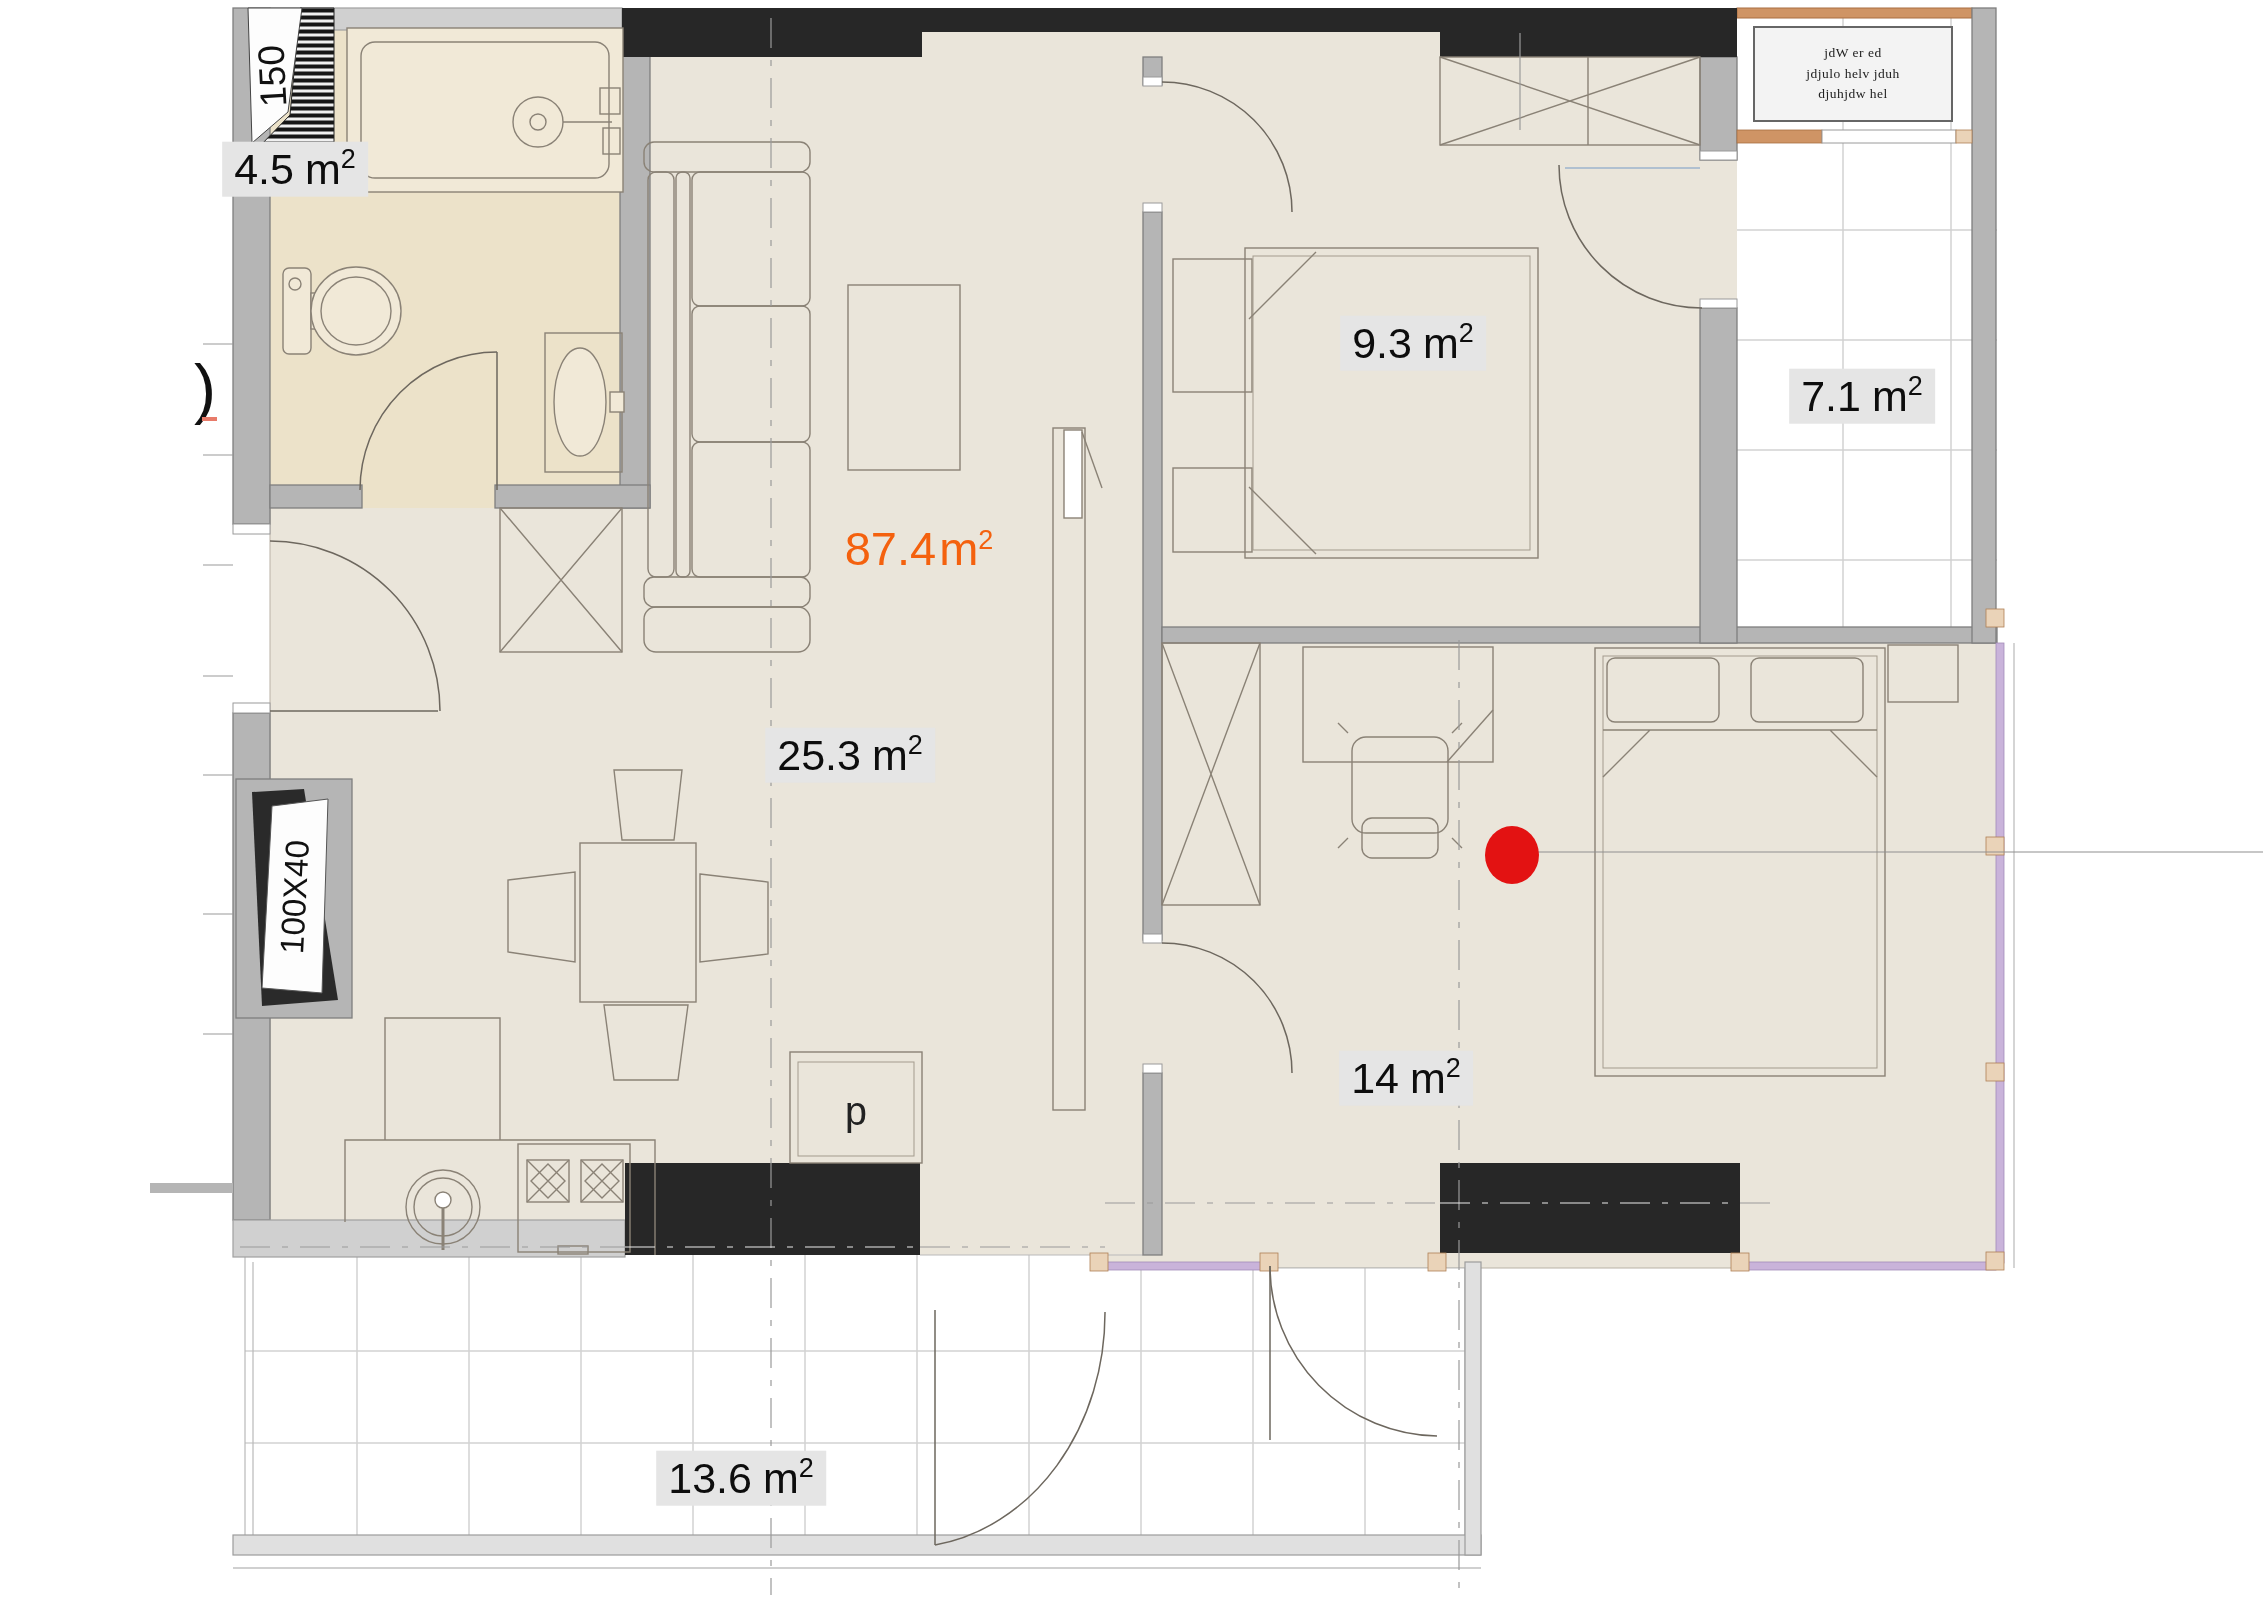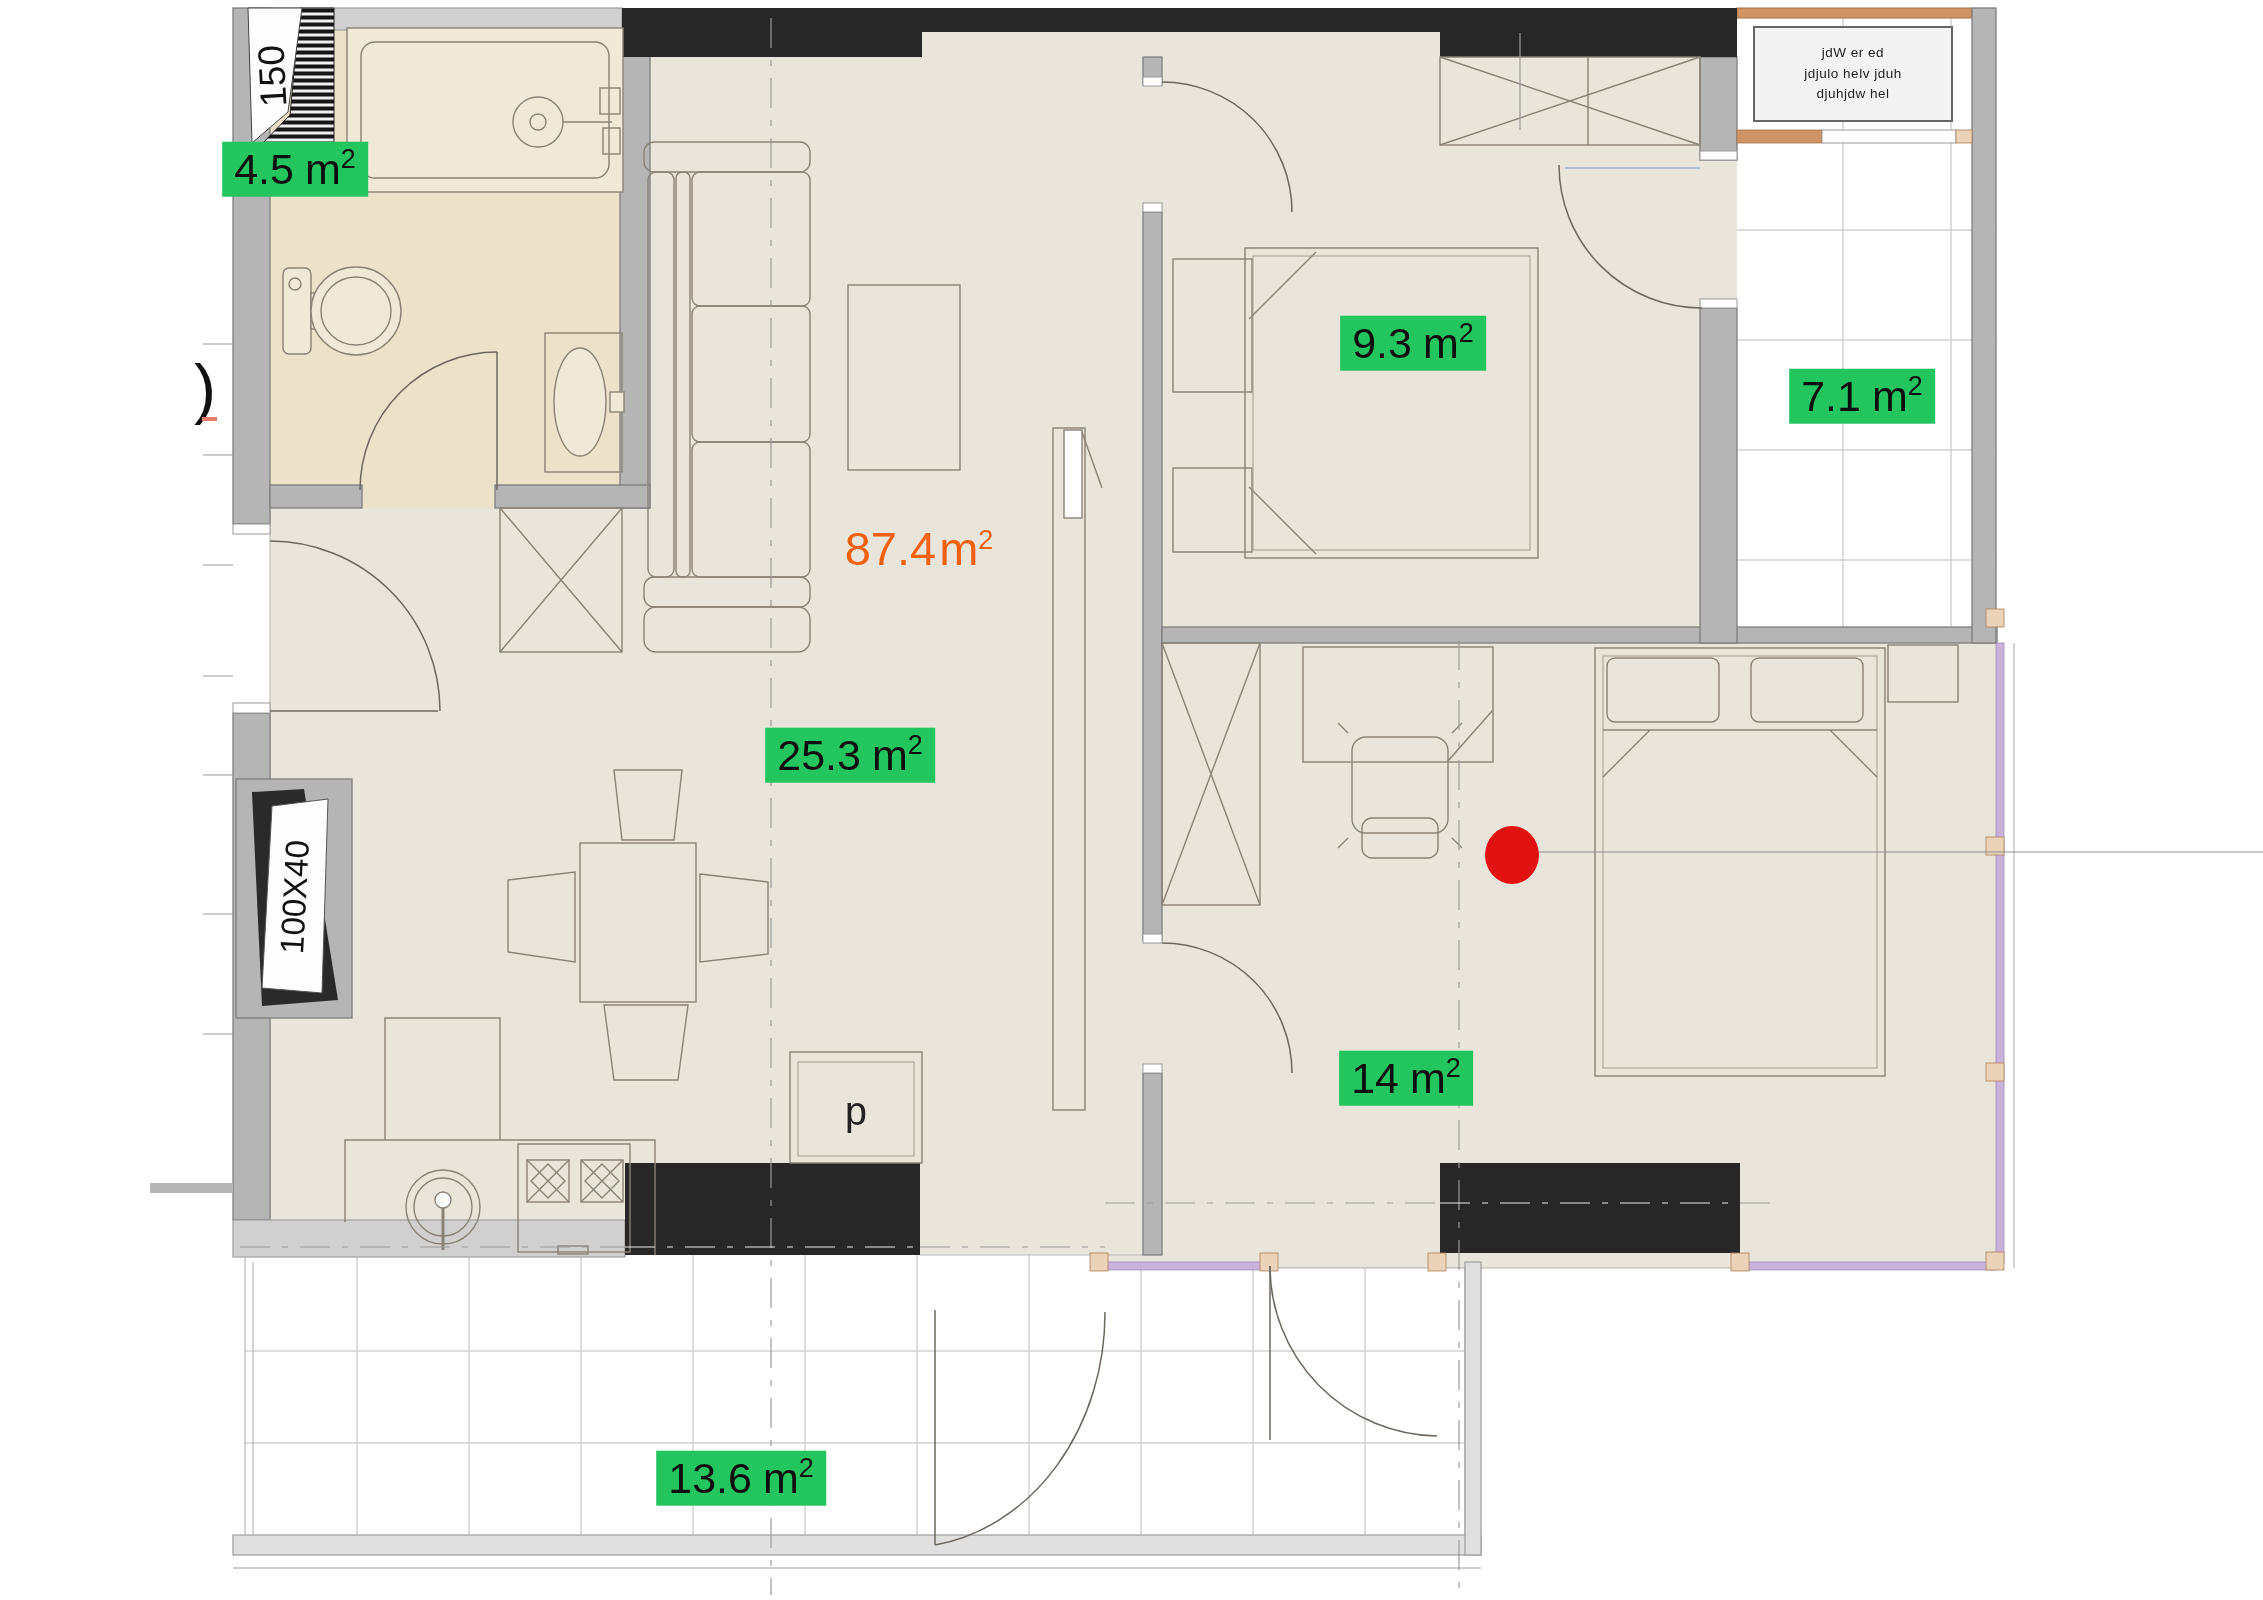--- a/index.html
+++ b/index.html
@@ -6,36 +6,36 @@
     --floor-main:#eae5da; --floor-bath:#ece2c9; --fixture:#f1e9d7;
     --wall-gray:#b5b5b5; --wall-light:#d0d0d0; --wall-black:#272727;
     --accent:#f4610e; --marker-red:#e31212; --window-lav:#c9b3da;
     --railing-tan:#cf9465; --tan-sq:#ead3b8; --grid:#d2d2d2;
     --line-warm:#8a8276; --dash:#9a9a9a;
   }
   html,body{margin:0;padding:0;background:#fff;}
   .stage{position:relative;width:2263px;height:1600px;background:#fff;overflow:hidden;
          font-family:"Liberation Sans", sans-serif;}
   .stage svg{position:absolute;left:0;top:0;}
-  .alabel{position:absolute;transform:translate(-50%,-50%);background:#22c55e;color:#0d0d0d;
+  .alabel{position:absolute;transform:translate(-50%,-50%);background:#e5e5e5;color:#0d0d0d;
           padding:1px 12px;font-size:43px;white-space:nowrap;line-height:1.2;z-index:30;}
   .alabel .unit{margin-left:11px;}
   .alabel .sup{font-size:27px;vertical-align:16px;}
   .alabel.total{background:transparent;color:var(--accent);font-size:47px;}
   .alabel.total .unit{margin-left:3px;}
   .vtext{position:absolute;transform-origin:center;color:#111;white-space:nowrap;z-index:31;}
   .vtext.m150{font-size:37px;transform:translate(-50%,-50%) rotate(-93deg);}
   .vtext.m100{font-size:33px;transform:translate(-50%,-50%) rotate(-87deg);}
   .paren{position:absolute;transform:translate(-50%,-50%);font-size:66px;color:#111;z-index:31;}
   .redtick{position:absolute;width:15px;height:4px;background:#e87b6a;z-index:31;}
   .pcab{position:absolute;transform:translate(-50%,-50%);
         font-family:"Liberation Mono", monospace;font-size:40px;color:#222;z-index:30;}
   .notebox{position:absolute;left:1753px;top:26px;width:196px;height:92px;background:#f3f3f3;
            border:2px solid #666;display:flex;flex-direction:column;align-items:center;
-           justify-content:center;z-index:30;font-family:Liberation Sans, sans-serif;
+           justify-content:center;z-index:30;font-family:Liberation Serif, serif;
            font-size:13.5px;color:#222;line-height:1.55;letter-spacing:.5px;text-align:center;}
 </style>
 </head>
 <body>
 
 <div class="stage">
 
 <svg width="2263" height="1600" viewBox="0 0 2263 1600">
   <defs>
     <pattern id="hatch150" width="8" height="7" patternUnits="userSpaceOnUse">

